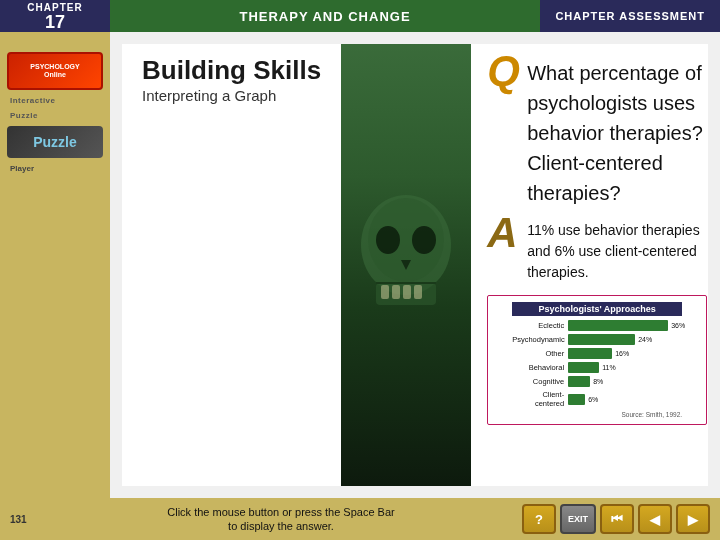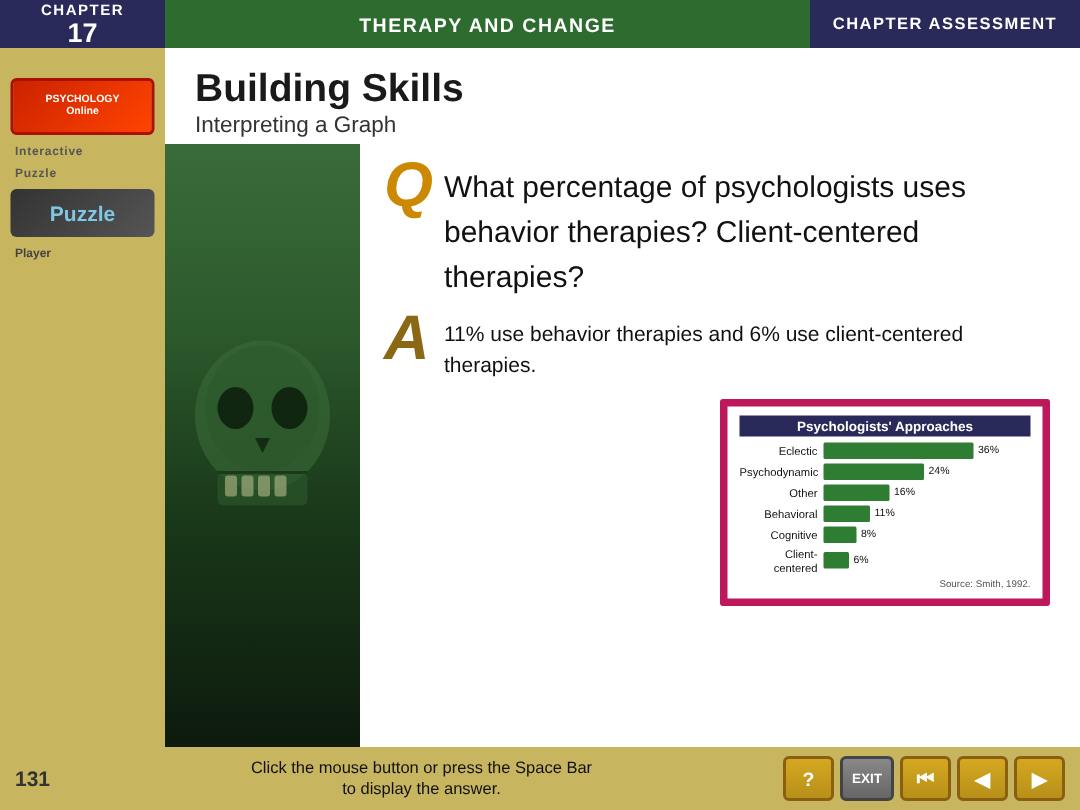--- a/index.html
+++ b/index.html
@@ -53,21 +53,21 @@
       font-size: 13px;
       font-weight: bold;
       letter-spacing: 1px;
     }
     .header-right {
       background: #2a2a5a;
       display: flex;
       align-items: center;
       padding: 0 15px;
       min-width: 180px;
-      justify-content: center;
+      justify-content: flex-end;
     }
     .header-right-text {
       color: #fff;
       font-size: 11px;
       font-weight: bold;
       letter-spacing: 1px;
     }
 
     
     .main-content {
@@ -171,23 +171,23 @@
       background: #f0f0f0;
       display: flex;
       flex-direction: column;
       overflow: hidden;
     }
 
     
     .content-box {
       background: #fff;
       flex: 1;
-      margin: 0;
-      display: flex;
-      flex-direction: column;
+      margin: 12px;
+      display: flex;
+      flex-direction: row;
       overflow: hidden;
       justify-content: flex-end;
     }
 
     .content-header {
       background: #fff;
       padding: 12px 20px 4px 20px;
     }
     .building-skills-title {
       font-size: 26px;
@@ -264,23 +264,23 @@
     .a-text {
       font-size: 14px;
       color: #111;
       line-height: 1.5;
       margin-top: 4px;
     }
 
     
     .chart-container {
       background: #fff;
-      border: 5px solid #be185d;
+      border: 1px solid #be185d;
       border-radius: 2px;
-      padding: 6px 8px;
+      padding: 6px 24px;
       width: 220px;
       align-self: flex-end;
       margin-top: 4px;
       margin-right: 4px;
     }
     .chart-title {
       font-size: 9px;
       font-weight: bold;
       color: #1a1a1a;
       text-align: center;
@@ -328,21 +328,21 @@
     .bottom-bar {
       background: #c8b560;
       height: 42px;
       display: flex;
       align-items: center;
       padding: 0 10px;
       gap: 8px;
     }
     .page-number {
       color: #333;
-      font-size: 14px;
+      font-size: 10px;
       font-weight: bold;
       min-width: 30px;
     }
     .bottom-instructions {
       flex: 1;
       text-align: center;
       font-size: 11px;
       color: #111;
       line-height: 1.3;
     }

